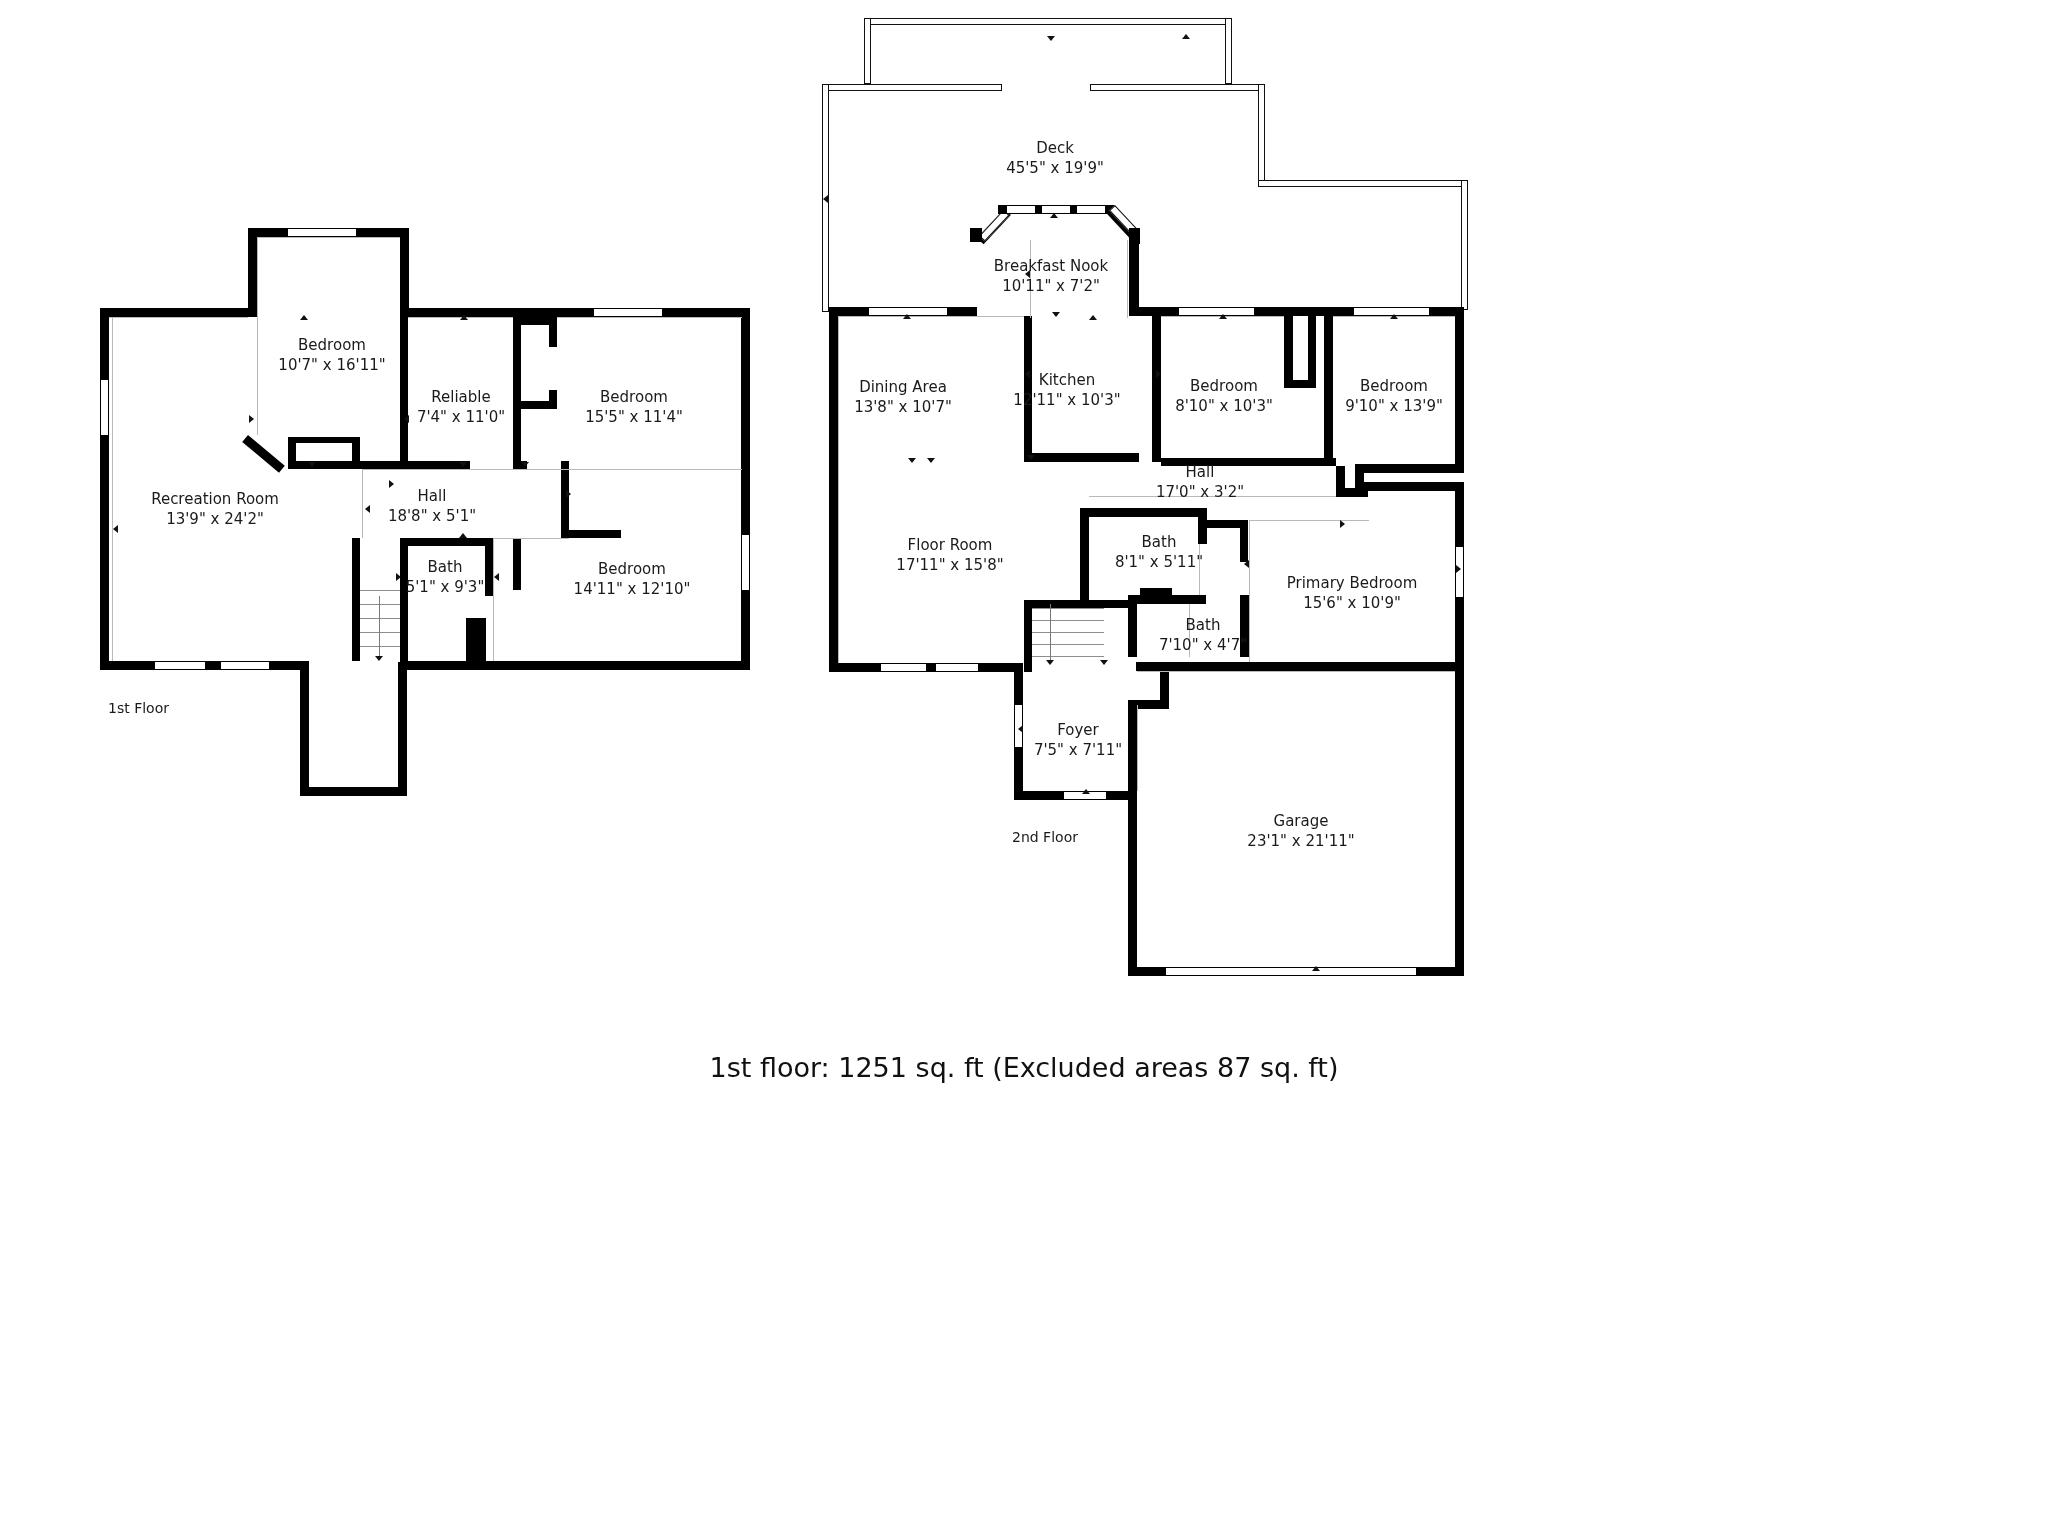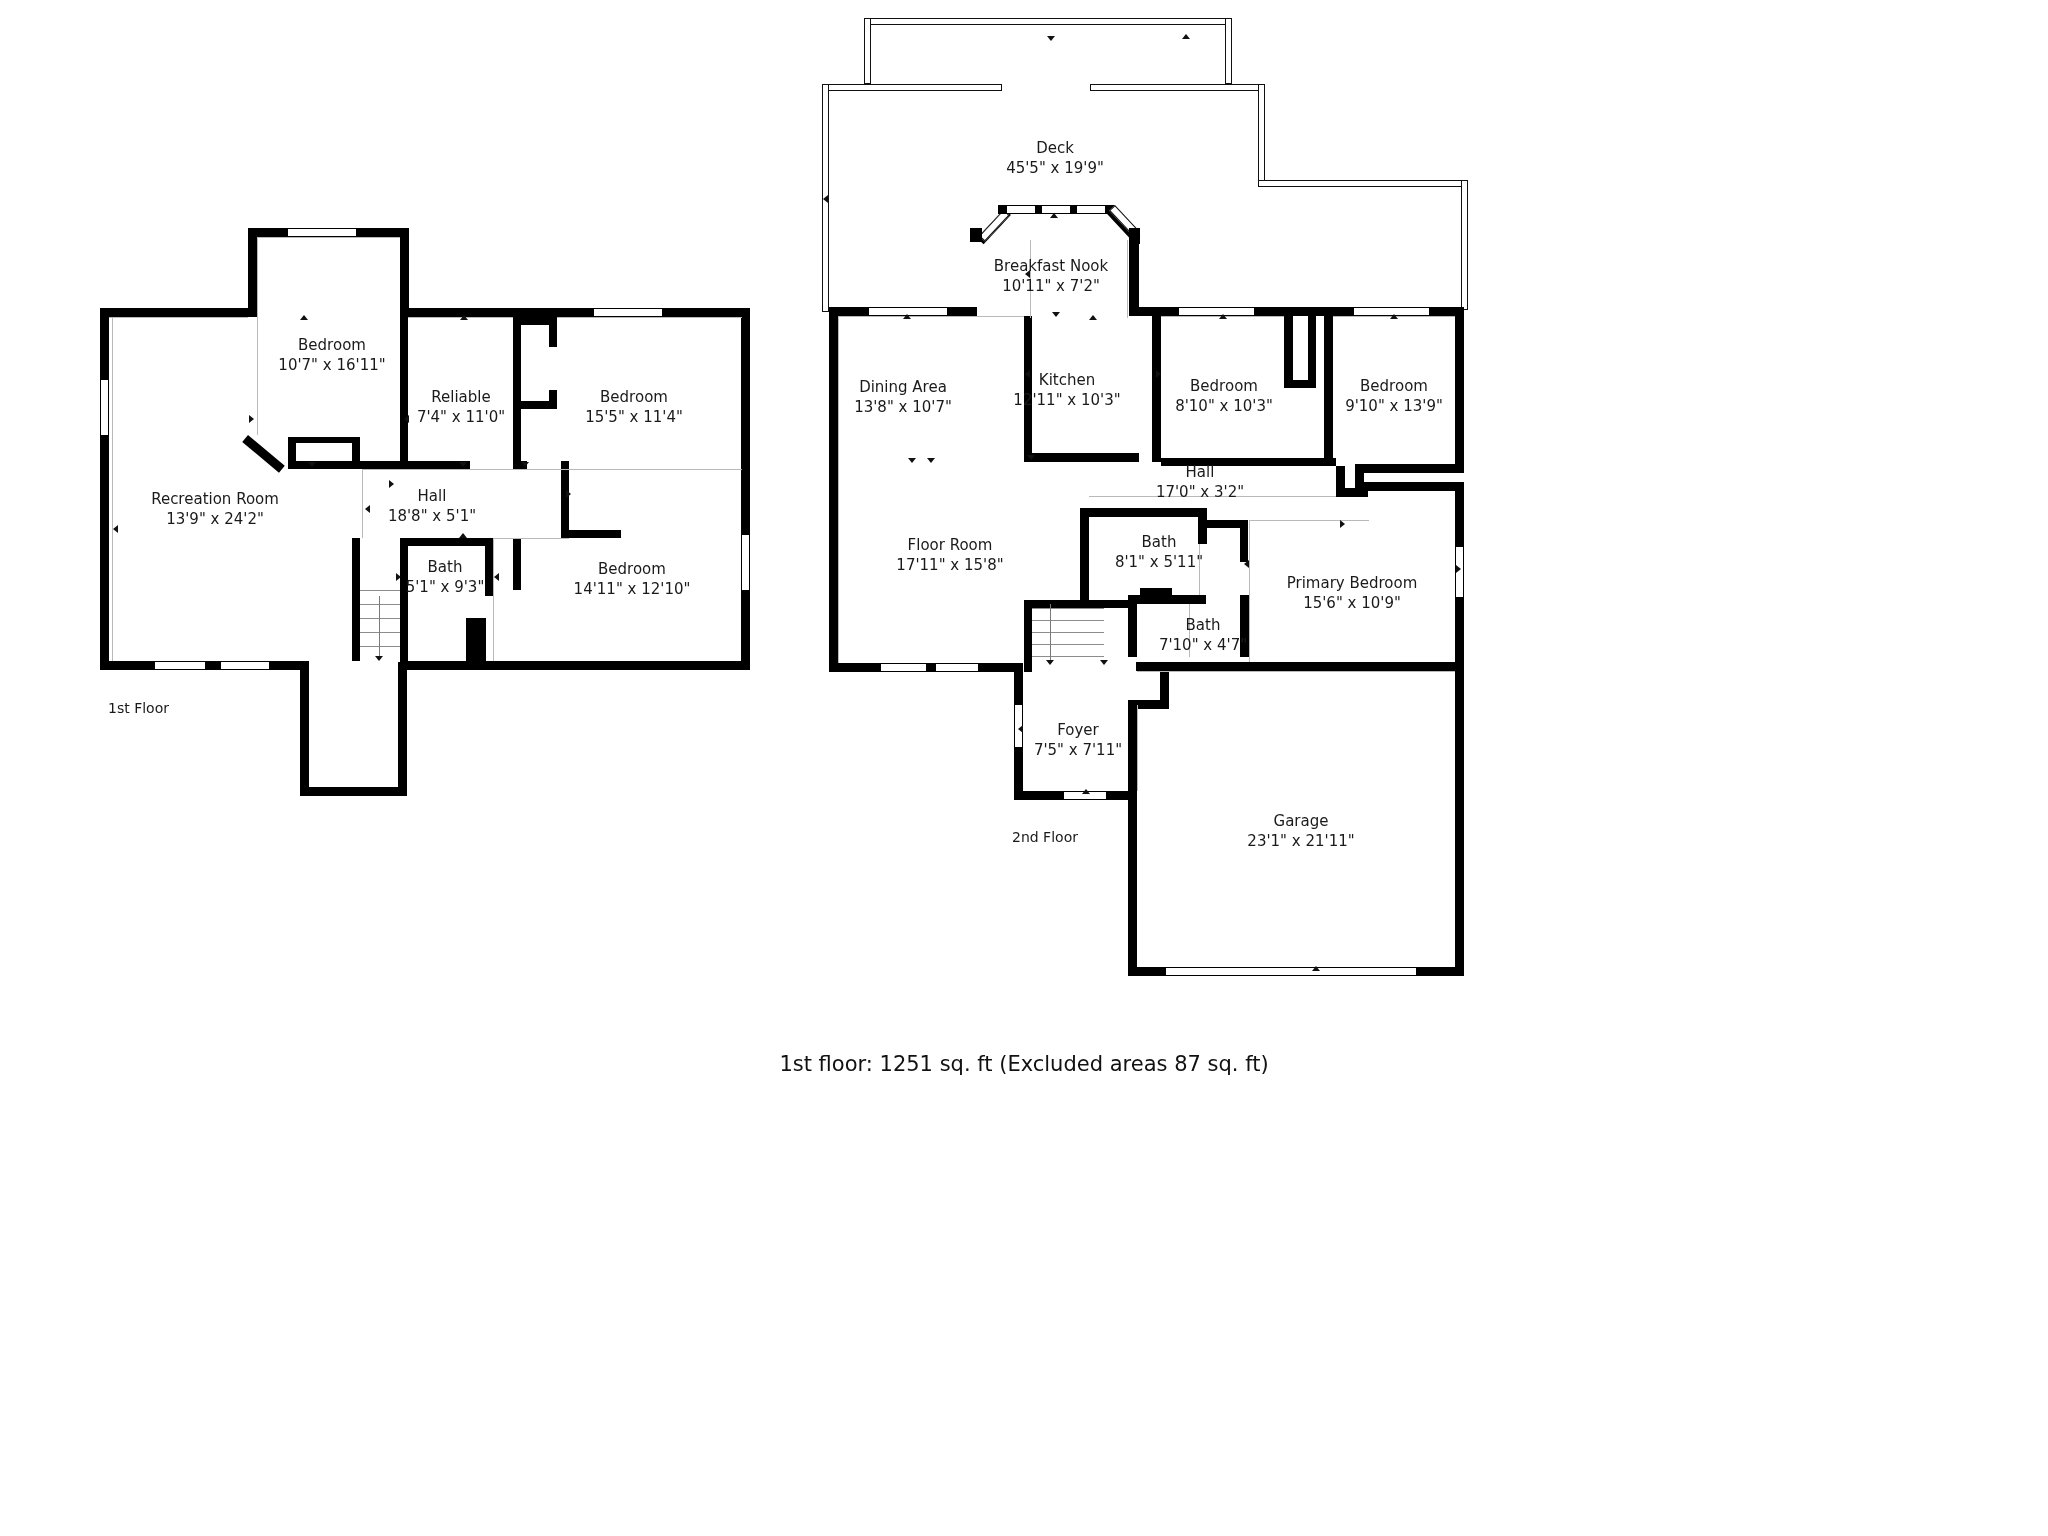--- a/index.html
+++ b/index.html
@@ -33,21 +33,21 @@
   .tri.up{border-left:4px solid transparent;border-right:4px solid transparent;border-bottom:5px solid #111;}
   .tri.left{border-top:4px solid transparent;border-bottom:4px solid transparent;border-right:5px solid #111;}
   .tri.right{border-top:4px solid transparent;border-bottom:4px solid transparent;border-left:5px solid #111;}
 
   .diag{position:absolute;background:#000;transform-origin:0 0;}
   .diagwin{position:absolute;background:#fff;border:1.4px solid #111;box-sizing:border-box;transform-origin:0 0;}
 
   
   #summary{position:absolute;left:0;width:2048px;text-align:center;}
   #summary .ln1{font-size:26px;font-weight:bold;color:#111;margin-bottom:6px;}
-  #summary .ln2{font-size:21px;color:#111;margin-bottom:3px;}
+  #summary .ln2{font-size:27px;color:#111;margin-bottom:3px;}
   #summary .ln3{font-size:21px;color:#111;margin-bottom:16px;}
   #summary .ln4{font-size:12.5px;color:#222;}
 </style>
 </head>
 <body>
 
 <div class="plan" style="left:0;top:0;width:1024px;height:1024px;">
 
   <div class="w" style="left:100px;top:308px;width:9px;height:72px;"></div>
   <div class="win v" style="left:100px;top:380px;width:9px;height:55px;"></div>

